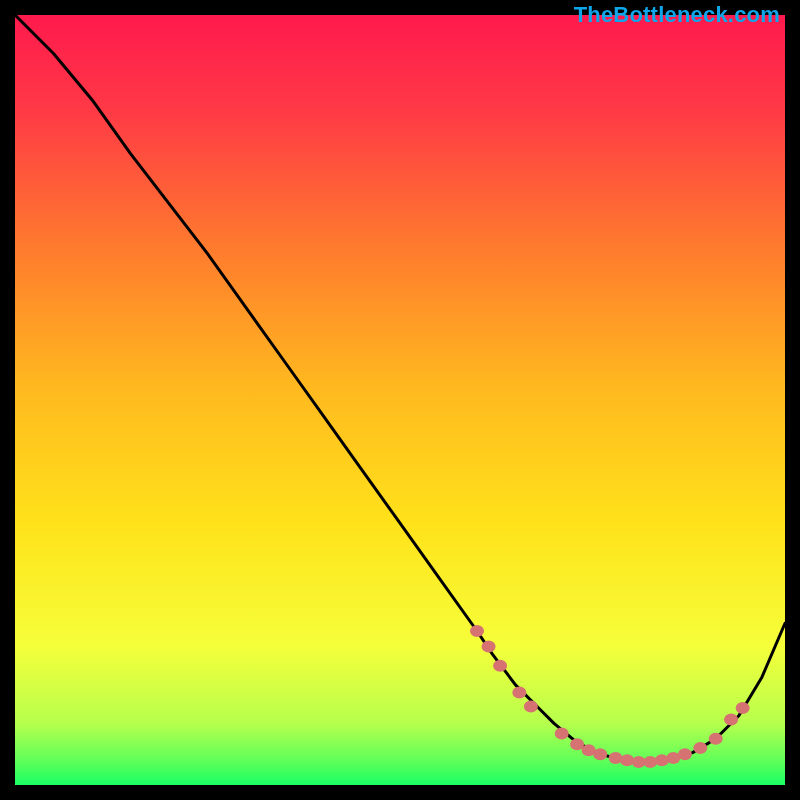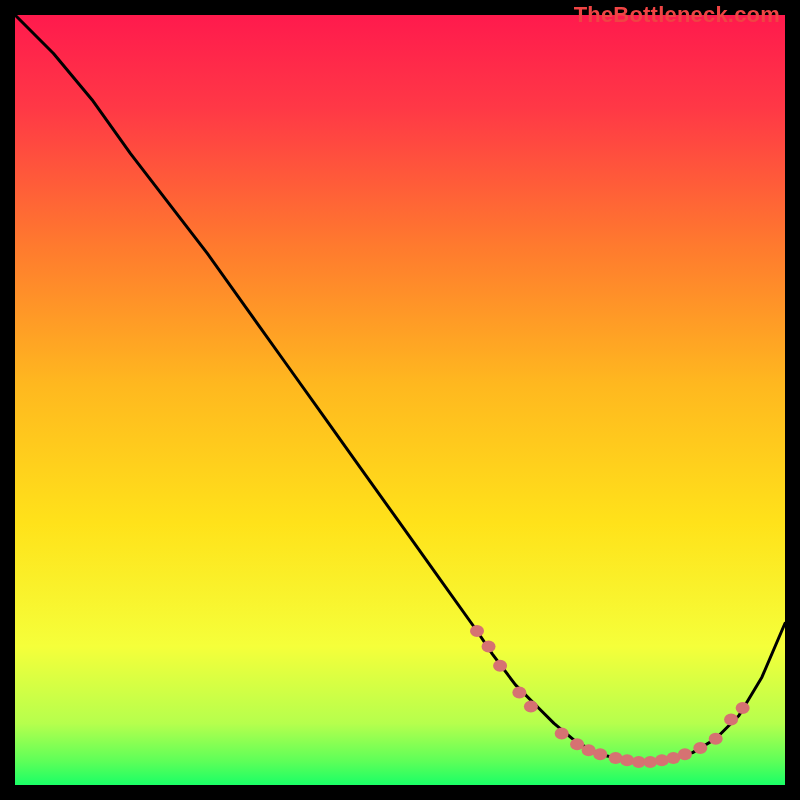--- a/index.html
+++ b/index.html
@@ -23,21 +23,21 @@
     position: absolute;
     left: 0;
     top: 0;
     width: 770px;
     height: 770px;
   }
   .watermark {
     position: absolute;
     top: 2px;
     right: 20px;
-    color: #ef4444;
+    color: #0ea5e9;
     font-size: 22px;
     font-weight: 600;
     letter-spacing: 0.2px;
   }
 </style>
 </head>
 <body>
 
 <div class="frame">
   <svg class="plot" viewBox="0 0 770 770" preserveAspectRatio="none">

